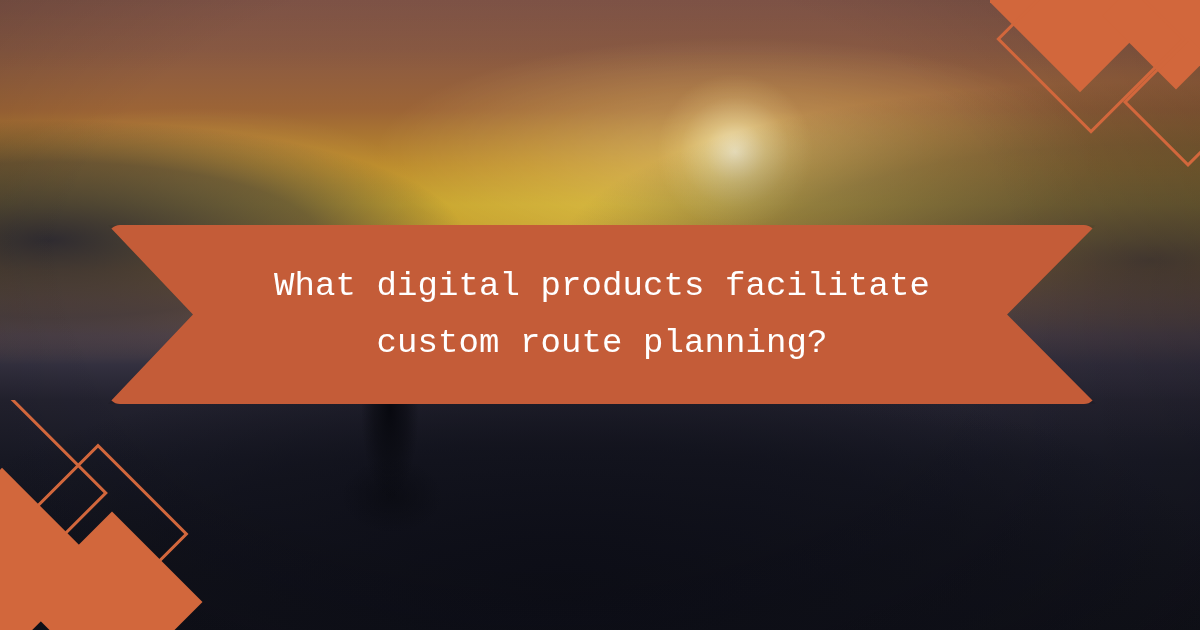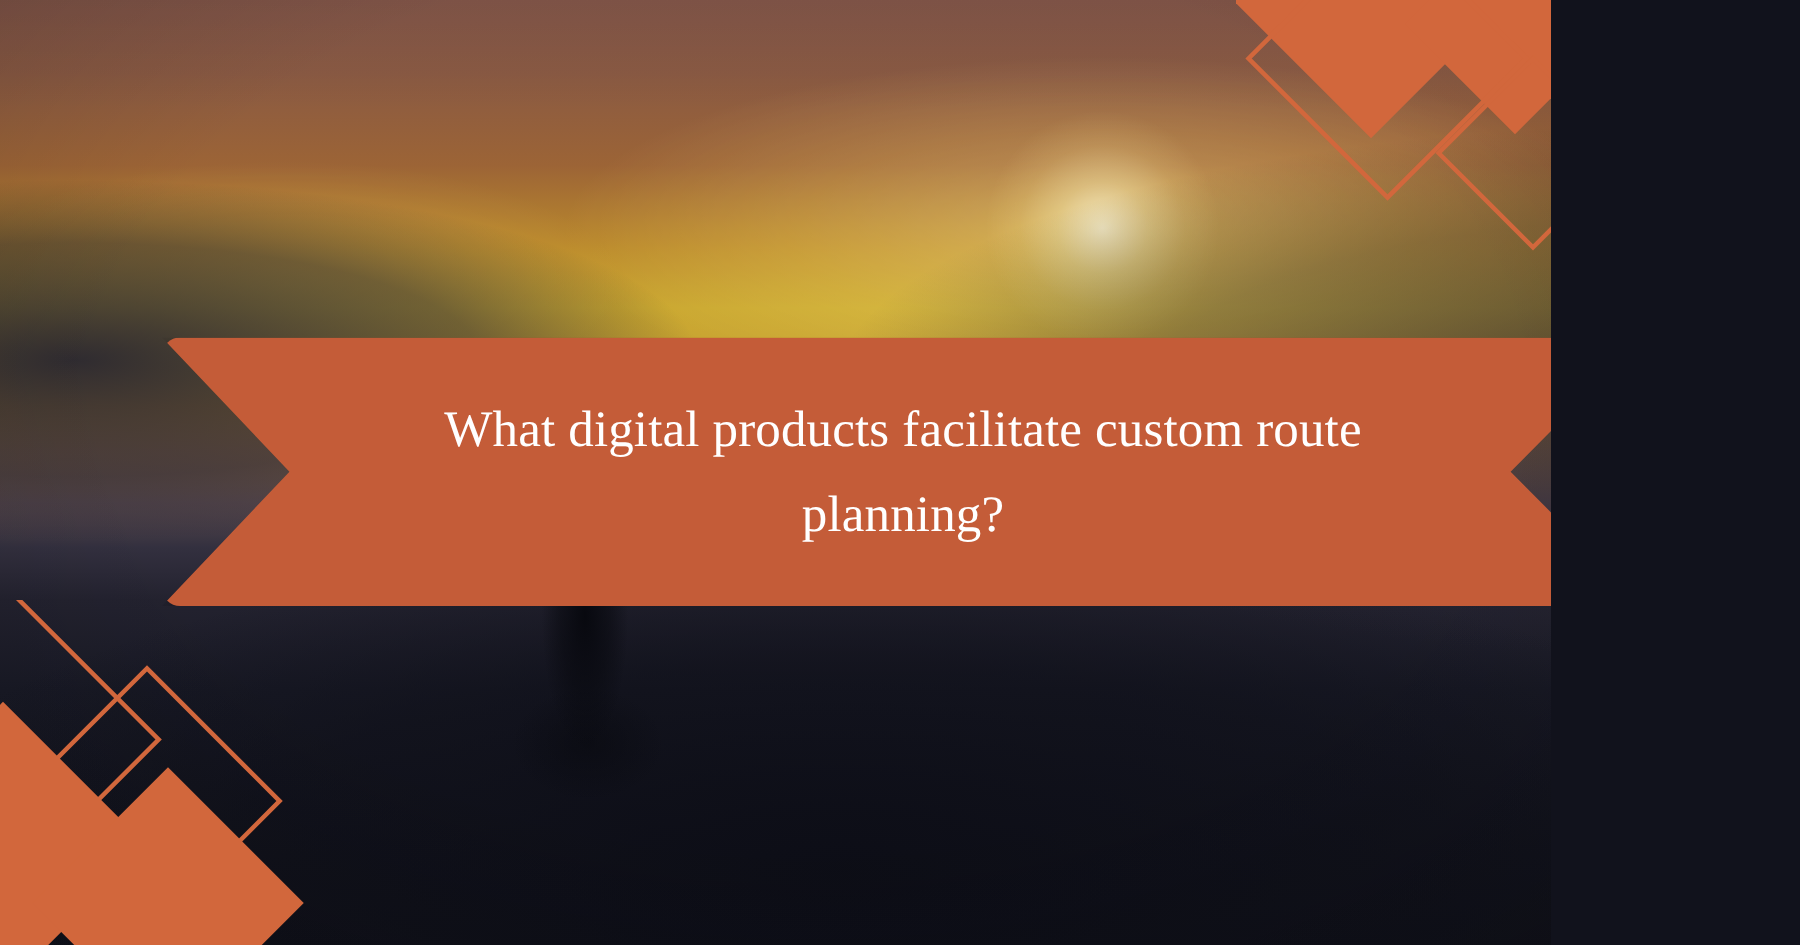--- a/index.html
+++ b/index.html
@@ -3,24 +3,24 @@
 <meta charset="utf-8">
 <title>Question Card</title>
 <style>
   html, body {
     margin: 0;
     padding: 0;
     background: #11121c;
   }
   #stage {
     position: relative;
-    width: 1034px;
+    width: 1200px;
     height: 630px;
     overflow: hidden;
-    font-family: Liberation Serif, serif;
+    font-family: Liberation Mono, monospace;
     background: #a21caf;
   }
 
   
   .bg-layer {
     position: absolute;
     inset: -60px;
     pointer-events: none;
   }
   

